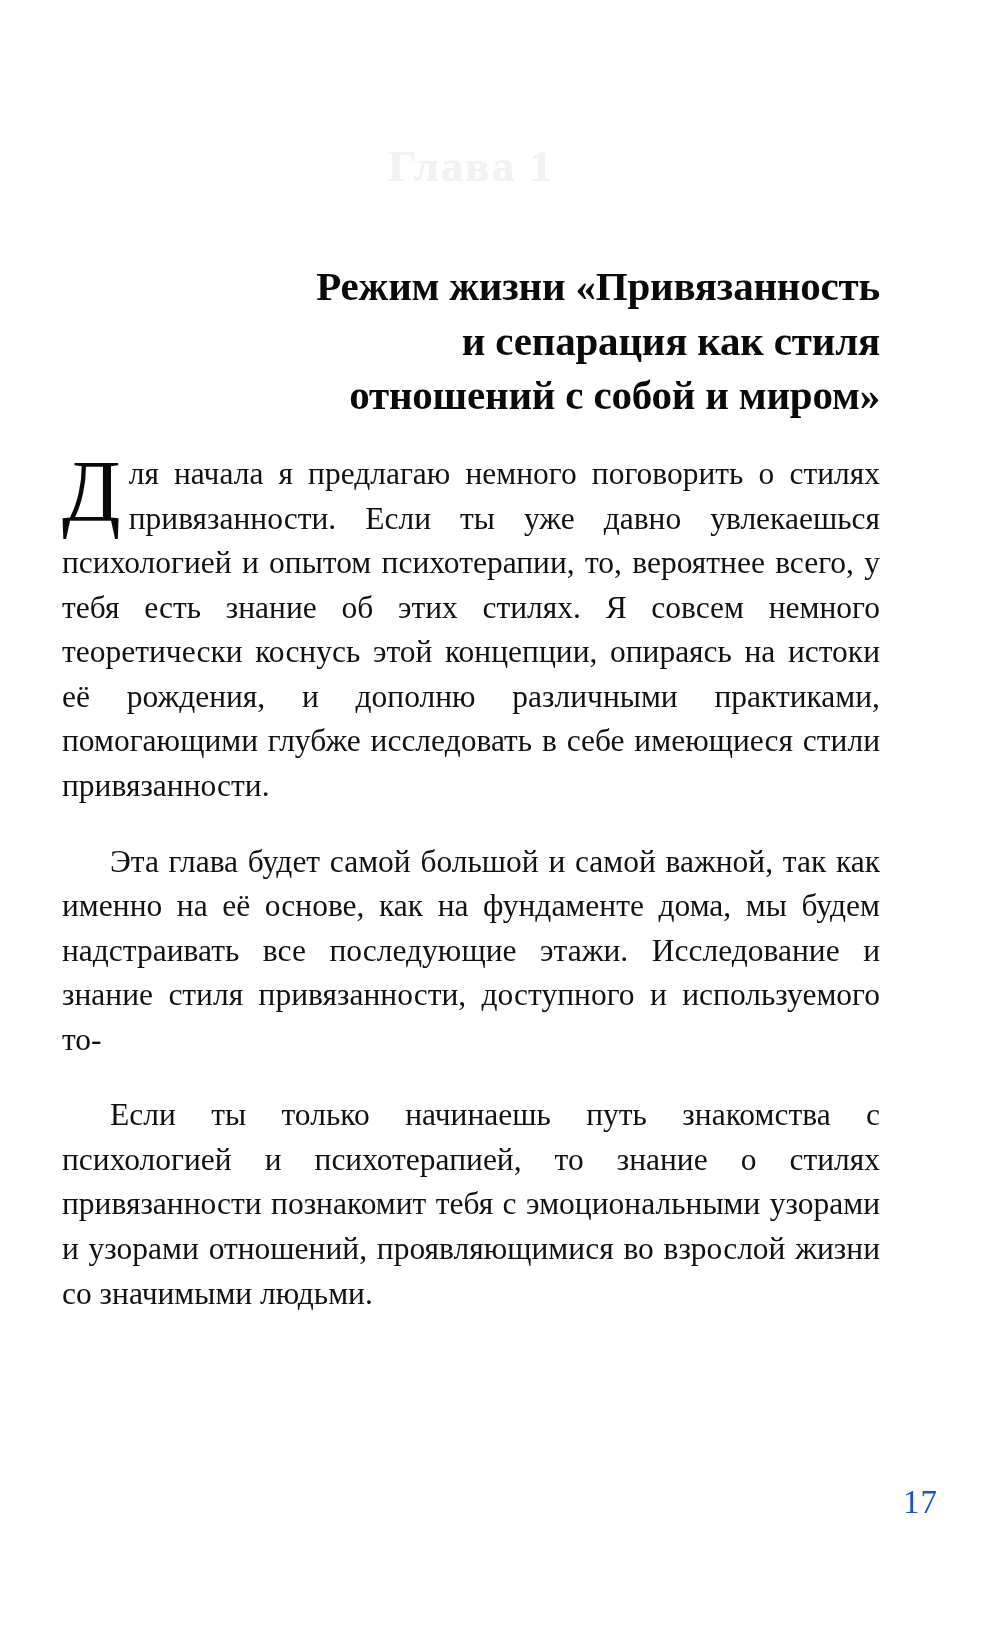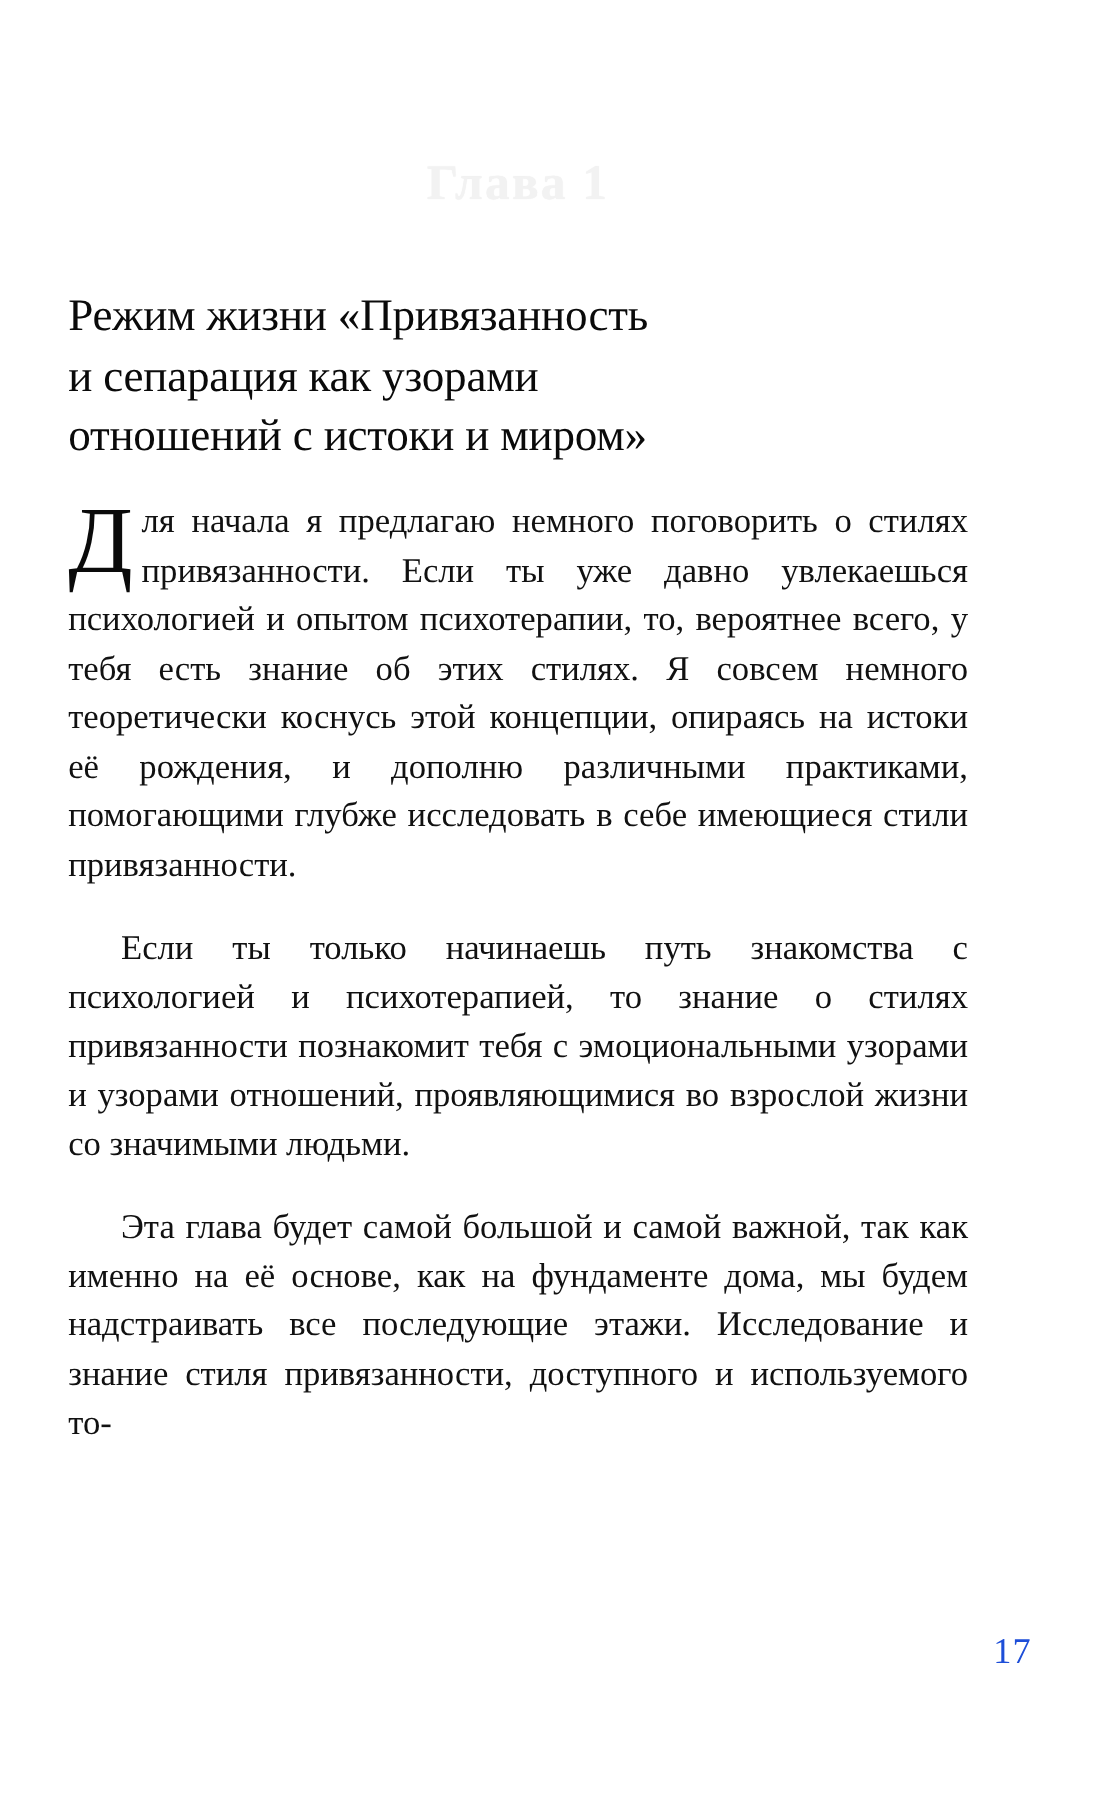--- a/index.html
+++ b/index.html
@@ -46,23 +46,23 @@
     color: #f2f2f2;
     text-shadow: 0 0 1px #ededed;
     user-select: none;
   }
 
   .chapter-title {
     position: absolute;
     left: 0;
     top: 232px;
     width: 818px;
-    text-align: left;
+    text-align: right;
     font-family: "Liberation Serif", "DejaVu Serif", serif;
-    font-weight: normal;
+    font-weight: bold;
     font-size: 41px;
     line-height: 1.32;
     color: #0a0a0a;
     letter-spacing: -0.2px;
   }
   .chapter-title .l1,
   .chapter-title .l2,
   .chapter-title .l3 {
     display: block;
     white-space: nowrap;
@@ -118,25 +118,25 @@
 </head>
 <body>
 
 <div class="page">
   <div class="content">
 
     <div class="chapter-ghost">Глава 1</div>
 
     <h1 class="chapter-title">
       <span class="l1">Режим жизни «Привязанность</span>
-      <span class="l2">и сепарация как узорами</span>
-      <span class="l3">отношений с истоки и миром»</span>
+      <span class="l2">и сепарация как стиля</span>
+      <span class="l3">отношений с собой и миром»</span>
     </h1>
 
     <div class="body-text">
       <p class="para first"><span class="dropcap">Д</span><span>ля начала я предлагаю немного поговорить о стилях привязанности. Если ты уже давно увлекаешься психологией и опытом психотерапии, то, вероятнее всего, у тебя есть знание об этих стилях. Я совсем немного теоретически коснусь этой концепции, опираясь на истоки её рождения, и дополню различными практиками, помогающими глубже исследовать в себе имеющиеся стили привязанности.</span></p>
+      <p class="para indent">Эта глава будет самой большой и самой важной, так как именно на её основе, как на фундаменте дома, мы будем надстраивать все последующие этажи. Исследование и знание стиля привязанности, доступного и используемого то-</p>
       <p class="para indent">Если ты только начинаешь путь знакомства с психологией и психотерапией, то знание о стилях привязанности познакомит тебя с эмоциональными узорами и узорами отношений, проявляющимися во взрослой жизни со значимыми людьми.</p>
-      <p class="para indent">Эта глава будет самой большой и самой важной, так как именно на её основе, как на фундаменте дома, мы будем надстраивать все последующие этажи. Исследование и знание стиля привязанности, доступного и используемого то-</p>
     </div>
   </div>
 
   <div class="page-number">17</div>
 </div>
 
 </body></html>

